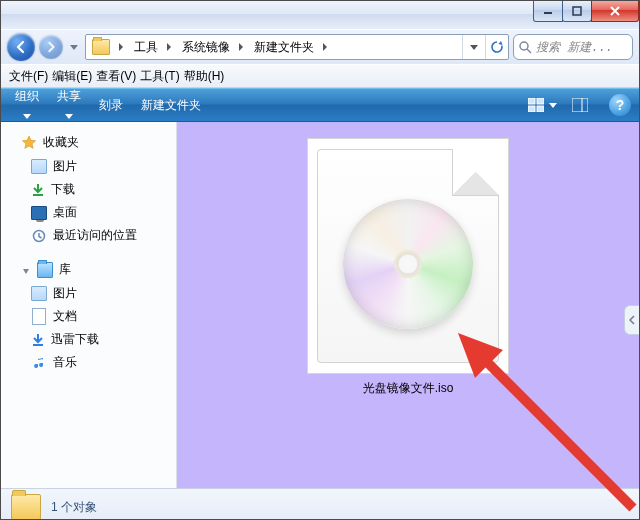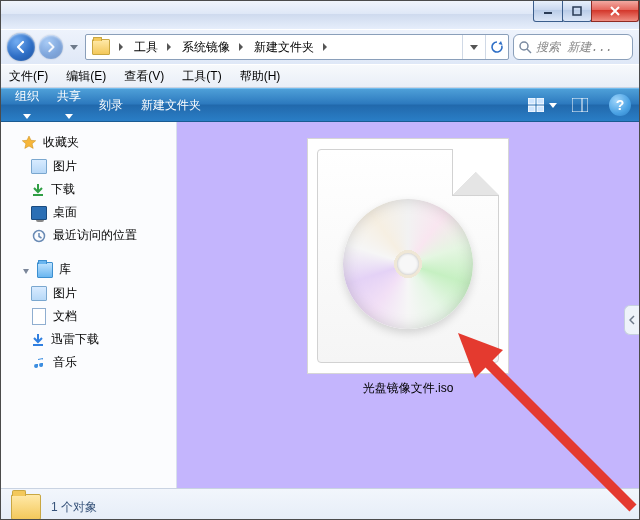--- a/index.html
+++ b/index.html
@@ -24,21 +24,21 @@
   .addrsep svg{fill:#555;}
   .folder-ico{width:16px;height:14px;background:linear-gradient(#ffe9a8,#f3c85b);border:1px solid #c9a742;border-radius:1px;position:relative;}
   .folder-ico:before{content:"";position:absolute;top:-3px;left:0;width:7px;height:3px;background:#f3c85b;border:1px solid #c9a742;border-bottom:none;border-radius:1px 1px 0 0;}
   .addr-tail{margin-left:auto;display:flex;align-items:center;height:100%;}
   .addr-btn{width:22px;height:100%;display:flex;align-items:center;justify-content:center;border-left:1px solid #d0d9e6;}
   .refresh-ico svg{fill:#2f6fc6;}
   .search{width:110px;height:24px;border:1px solid #8a9fba;border-radius:6px;background:#fff;display:flex;align-items:center;padding:0 4px;gap:4px;color:#888;font-style:italic;font-family:Liberation Mono, monospace;}
   .search .mag{width:14px;height:14px;flex:none;}
   .search .txt{white-space:nowrap;overflow:hidden;}
   
-  .menubar{height:22px;background:linear-gradient(#f7f9fc,#e9eef7);border-top:1px solid #fff;border-bottom:1px solid #c9d3e2;display:flex;align-items:flex-end;padding:0 6px;gap:14px;}
+  .menubar{height:22px;background:linear-gradient(#f7f9fc,#e9eef7);border-top:1px solid #fff;border-bottom:1px solid #c9d3e2;display:flex;align-items:flex-end;padding:0 6px;}
   .menuitem{padding:2px 2px;}
   
   .cmdbar{height:32px;background:linear-gradient(#4e9fd8,#2b78bd 48%,#2168ab 49%,#2a7ec6);color:#fff;display:flex;align-items:center;padding:0 8px;gap:6px;border-top:1px solid #72bcee;border-bottom:1px solid #1a5b92;}
   .cmditem{display:flex;align-items:center;gap:4px;padding:3px 6px;border-radius:2px;flex-direction:column;}
   .cmditem .drop svg{fill:#fff;}
   .cmdspacer{flex:1;}
   .cmd-iconbtn{width:26px;height:22px;display:flex;align-items:center;justify-content:center;border-radius:2px;position:relative;}
   .cmd-iconbtn .drop{position:absolute;right:-8px;}
   .cmd-iconbtn svg{fill:#fff;}
   .cmd-help{width:22px;height:22px;border-radius:50%;background:radial-gradient(circle at 35% 30%,#9fd5fb,#4aa2e4 60%,#2b7ec5);display:flex;align-items:center;justify-content:center;color:#fff;font-weight:bold;font-size:14px;margin-left:10px;}

